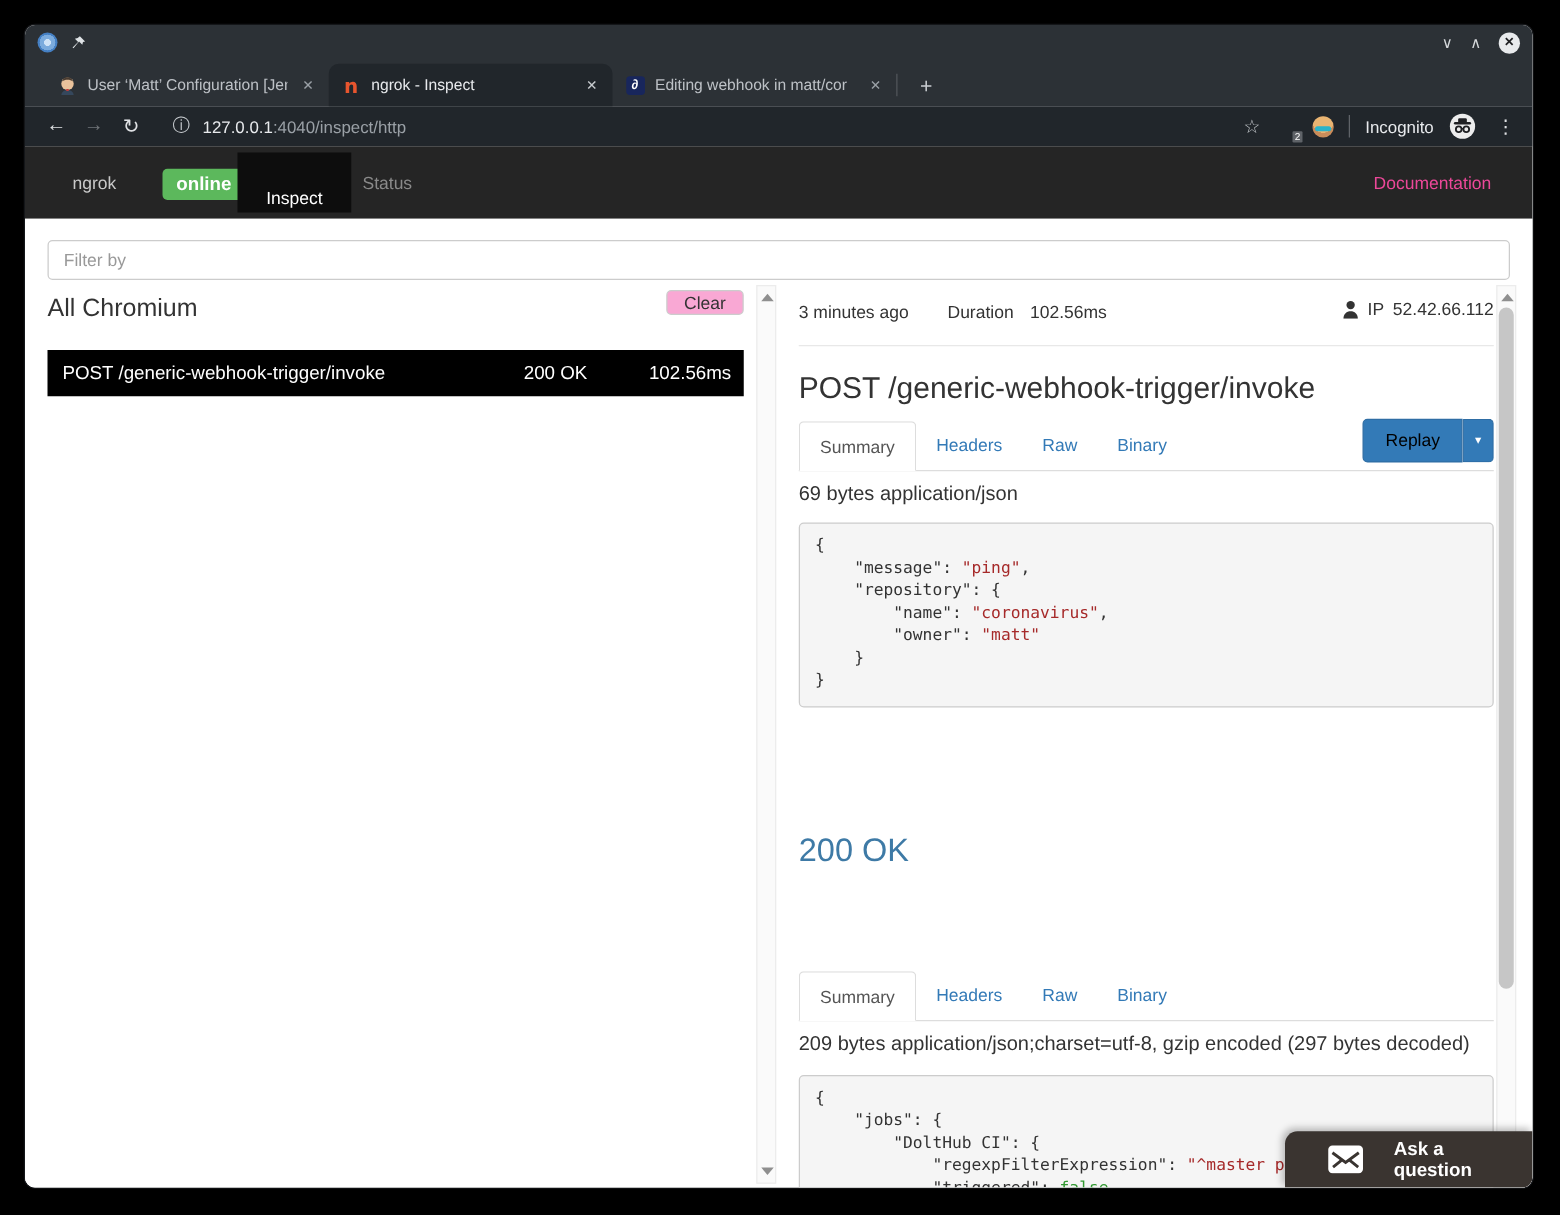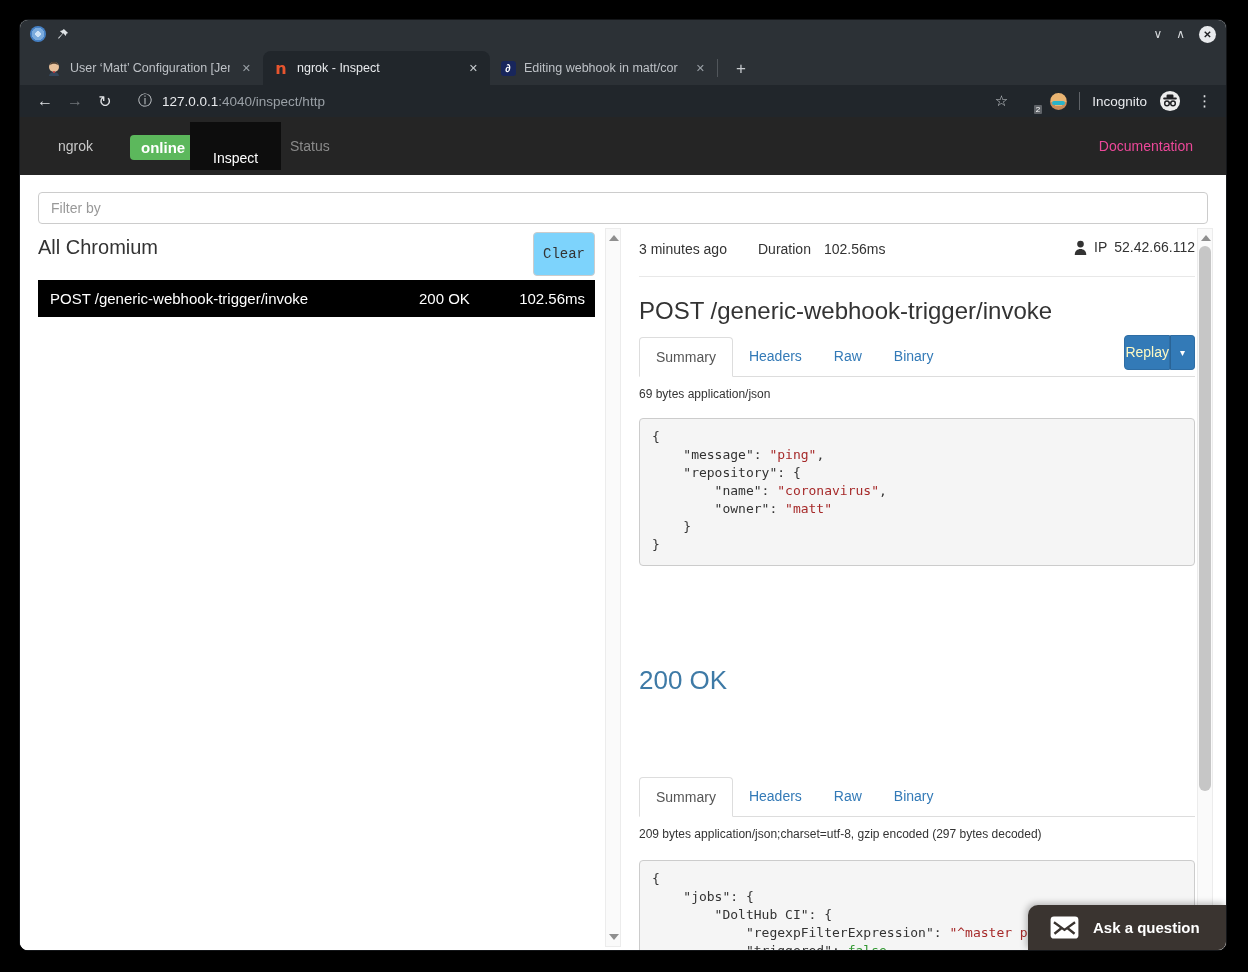--- a/index.html
+++ b/index.html
@@ -53,21 +53,21 @@
   .badge-online{position:absolute;left:110px;top:18px;background:var(--online,#5cb85c);color:#fff;font-size:15px;font-weight:bold;padding:4px 11px;border-radius:4px}
   .nav-inspect{position:absolute;left:170px;top:5px;height:48px;line-height:48px;padding:12px 23px;background:#0d0d0d;color:#fff;font-size:14px}
   .nav-status{position:absolute;left:252px;top:0;height:58px;line-height:58px;padding:0 18px;color:#8a8a8a;font-size:14px}
   .nav-docs{position:absolute;right:33px;top:0;height:58px;line-height:58px;color:#ec4899;font-size:14px}
 
   .content{position:absolute;left:0;top:58px;right:0;bottom:0;background:#fff;overflow:hidden}
   .filter-input{position:absolute;left:18px;top:17px;width:1170px;height:32px;border:1px solid #ccc;border-radius:4px;padding:6px 12px;font-size:14px;color:#555;font-family:"Liberation Sans",sans-serif;outline:none}
   .filter-input::placeholder{color:#999}
 
   .all-requests{position:absolute;left:18px;top:61px;font-size:20px;color:#333}
-  .clear-btn{position:absolute;left:513px;top:57px;width:62px;height:44px;background:#7dd3fc;border:1px solid #ccc;border-radius:4px;font-size:14px;color:#333;font-family:Liberation Mono, monospace}
+  .clear-btn{position:absolute;left:513px;top:57px;width:62px;height:20px;background:#f9a8d4;border:1px solid #ccc;border-radius:4px;font-size:14px;color:#333;font-family:Liberation Sans, sans-serif}
   .req-row{position:absolute;left:18px;top:105px;width:557px;height:37px;background:#000;color:#fff;font-size:15px}
   .req-row .rpath{position:absolute;left:12px;top:0;line-height:37px}
   .req-row .rstatus{position:absolute;left:381px;top:0;line-height:37px}
   .req-row .rdur{position:absolute;right:10px;top:0;line-height:37px}
 
   .vscroll{position:absolute;top:53px;bottom:3px;width:16px;background:#fafafa;border:1px solid #ececec}
   .vscroll.left{left:585px}
   .vscroll.right{left:1177px}
   .sb-arrow{position:absolute;left:3px;width:0;height:0;border-left:5px solid transparent;border-right:5px solid transparent}
   .sb-up{top:6px;border-bottom:6px solid #8f8f8f}
@@ -84,40 +84,40 @@
   .req-title{position:absolute;left:0;top:122px;font-size:24px;font-weight:400;color:#333}
 
   .tabsrow{position:absolute;left:0;width:100%;height:40px;border-bottom:1px solid #ddd}
   .tabsrow.first{top:162px}
   .tabsrow.second{top:602px}
   .tabsrow ul{list-style:none;display:flex}
   .tabsrow li{font-size:14px;padding:11px 16px;margin-bottom:-1px;color:var(--accent,#337ab7);cursor:pointer}
   .tabsrow li.active{background:#fff;border:1px solid #ddd;border-bottom-color:#fff;border-radius:4px 4px 0 0;color:#555}
 
   .replay{position:absolute;right:0;top:160px;height:35px;display:flex;z-index:2}
-  .replay-main{background:var(--accent,#337ab7);border:1px solid #2e6da4;border-radius:4px 0 0 4px;color:#fef9c3;font-size:14px;padding:0 0;line-height:33px}
+  .replay-main{background:var(--accent,#337ab7);border:1px solid #2e6da4;border-radius:4px 0 0 4px;color:#000000;font-size:14px;padding:0 17px;line-height:33px}
   .replay-caret{background:var(--accent,#337ab7);border:1px solid #2e6da4;border-left-color:#2a6496;border-radius:0 4px 4px 0;color:#fff;width:25px;text-align:center;font-size:10px;line-height:33px}
 
-  .bytes-meta{position:absolute;left:0;font-size:12px;color:#333}
+  .bytes-meta{position:absolute;left:0;font-size:16px;color:#333}
   .bytes-meta.first{top:212px}
   .bytes-meta.second{top:652px}
 
   .codeblock{position:absolute;left:0;width:556px;background:#f5f5f5;border:1px solid #ccc;border-radius:4px;padding:9px 12px;font-family:"DejaVu Sans Mono",monospace;font-size:13px;line-height:18px;color:#333;overflow:hidden}
   .codeblock.first{top:243px;height:148px}
   .codeblock.second{top:685px;height:240px}
   .codeblock div{white-space:pre}
   .tk-p{color:#333}
   .tk-s{color:var(--code_string,#a62a2a)}
   .tk-b{color:var(--code_bool,#339933)}
 
   .status-heading{position:absolute;left:0;top:490px;font-size:26px;font-weight:400;color:var(--status_heading,#3e7aa6)}
   .alert{position:absolute;left:0;top:533px;width:556px;height:44px;background:var(--alert_bg,#fcf8e3);border:1px solid #faebcc;border-radius:4px;padding:12px 15px;font-size:14px;color:var(--alert_text,#8a6d3b)}
   .alert a{color:var(--accent,#337ab7);text-decoration:none}
 
-  .ask-btn{position:absolute;left:1008px;right:0;top:885px;height:45px;background:#3a3430;border-radius:10px 0 0 0;display:flex;align-items:center;gap:14px;padding:0 22px;z-index:50;box-shadow:-2px -2px 6px rgba(0,0,0,.25)}
+  .ask-btn{position:absolute;left:1008px;right:0;top:885px;height:45px;background:#3a3430;border-radius:10px 0 0 0;display:flex;align-items:center;gap:24px;padding:0 34px;z-index:50;box-shadow:-2px -2px 6px rgba(0,0,0,.25)}
   .ask-label{color:#fff;font-size:15px;font-weight:bold}
 
   .ip-person{display:flex}
 </style>
 </head>
 <body>
 
 <div class="window">
 
   <div class="titlebar">

